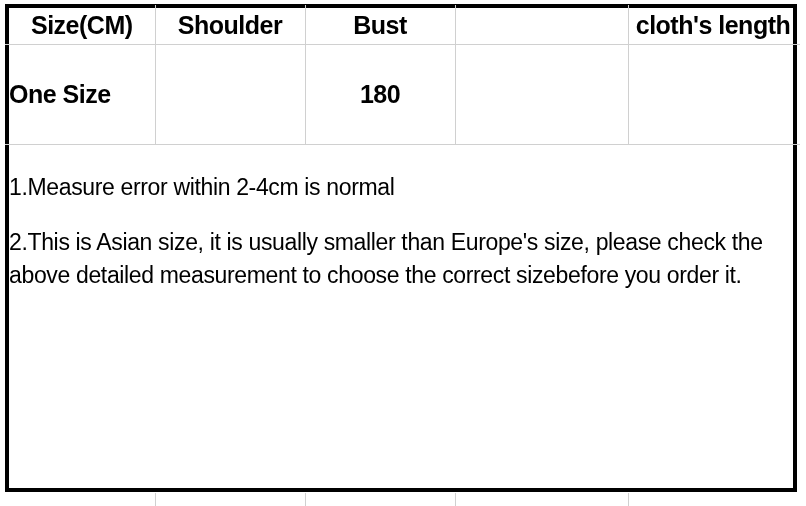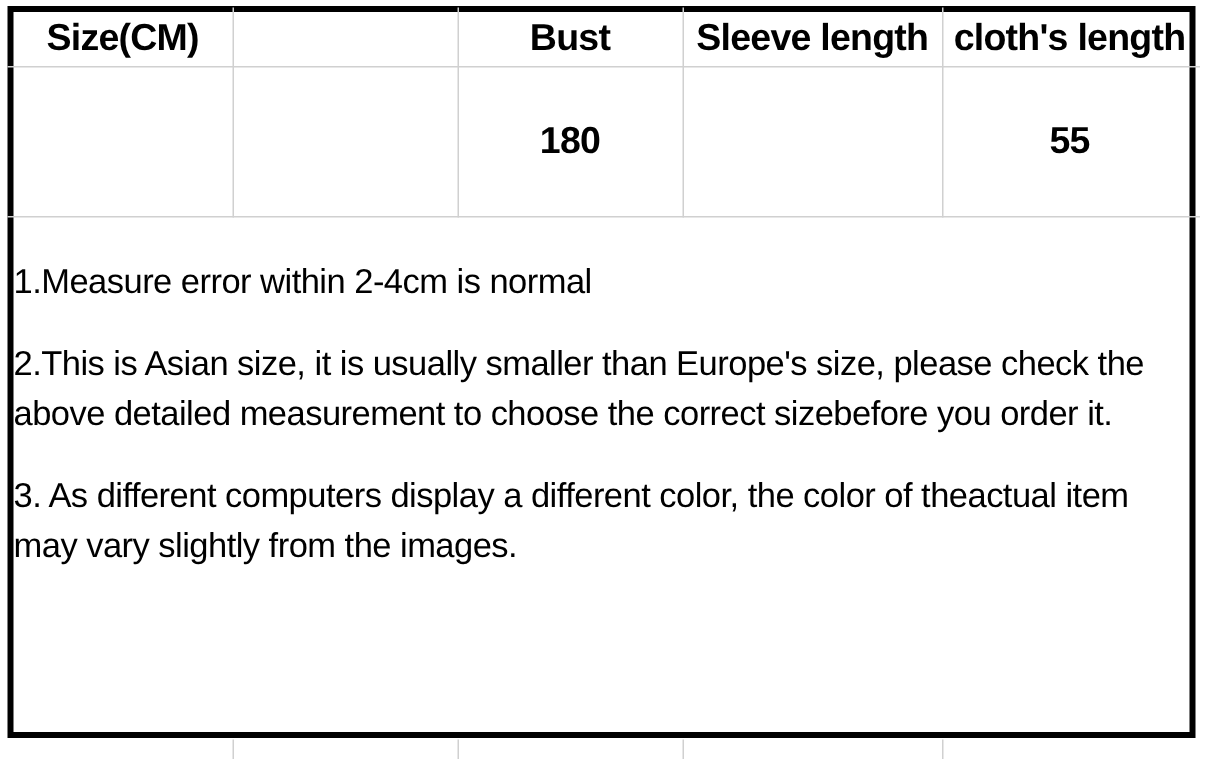--- a/index.html
+++ b/index.html
@@ -133,30 +133,29 @@
   <div class="vrule top v2"></div>
   <div class="vrule top v3"></div>
   <div class="vrule top v4"></div>
 
   <div class="vrule bottom v1"></div>
   <div class="vrule bottom v2"></div>
   <div class="vrule bottom v3"></div>
   <div class="vrule bottom v4"></div>
 
   <div class="cell hdr c0 left">Size(CM)</div>
+  <div class="cell hdr c1 center">Shoulder</div>
   <div class="cell hdr c2 center">Bust</div>
-  <div class="cell hdr c3 center">Sleeve length</div>
   <div class="cell hdr c4 center">cloth's length</div>
 
+  <div class="cell dat c0 left">One Size</div>
   <div class="cell dat c1 center"></div>
   <div class="cell dat c2 center">180</div>
-  <div class="cell dat c4 center">55</div>
 
   <div class="notes">
     <div class="note-gap"></div>
     <p class="note-line">1.Measure error within 2-4cm is normal</p>
     <div class="note-gap"></div>
     <p class="note-line">2.This is Asian size, it is usually smaller than Europe's size, please check the above detailed measurement to choose the correct sizebefore you order it.</p>
     <div class="note-gap"></div>
-    <p class="note-line">3. As different computers display a different color, the color of theactual item may vary slightly from the images.</p>
   </div>
 
 </div>
 
 </body></html>

